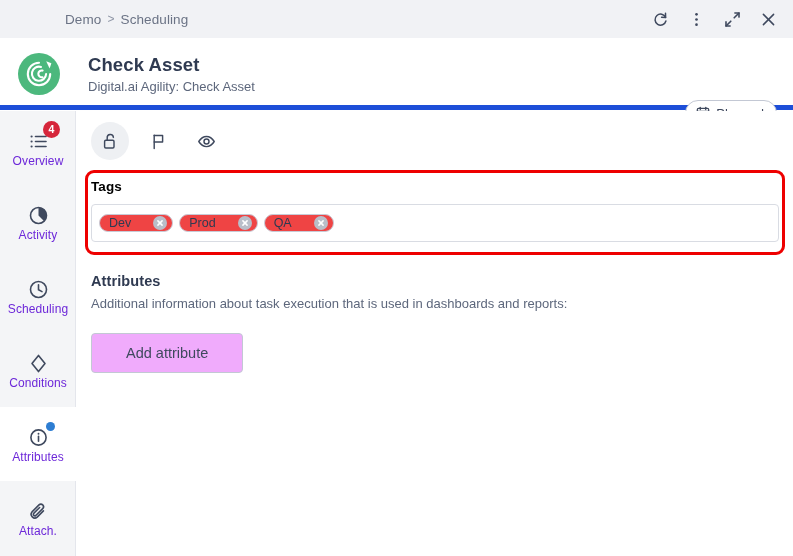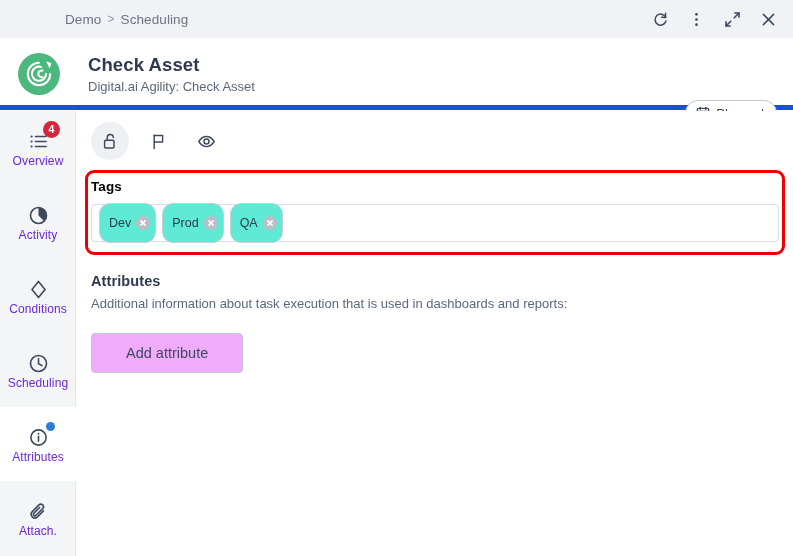--- a/index.html
+++ b/index.html
@@ -227,28 +227,28 @@
     border: 1px solid #d9dce3;
     border-radius: 4px;
     background: #ffffff;
     display: flex;
     align-items: center;
     padding: 0 7px;
     gap: 6px;
     cursor: text;
   }
   .chip {
-    height: 40px;
+    height: 18px;
     display: inline-flex;
     align-items: center;
-    gap: 5px;
+    gap: 22px;
     padding: 0 5px 0 9px;
     border: 1px solid #c7cbd6;
     border-radius: 11px;
-    background: #5eead4;
+    background: #ef4444;
     font-size: 12.5px;
     color: #2f3a51;
     white-space: nowrap;
   }
   .chip-remove {
     width: 14px; height: 14px;
     border-radius: 50%;
     background: #b9bec9;
     display: flex;
     align-items: center;
@@ -397,35 +397,35 @@
         <svg width="21" height="21" viewBox="0 0 21 21" fill="none" stroke="currentColor" stroke-width="1.6">
           <circle cx="10.5" cy="10.5" r="8"></circle>
           <path d="M10.5 10.5 L10.5 2.5 A8 8 0 0 1 16.2 16.2 Z" fill="currentColor" stroke="none"></path>
         </svg>
       </div>
       <div class="nav-label">Activity</div>
     </div>
 
     <div class="nav-item">
       <div class="nav-icon">
-        <svg width="21" height="21" viewBox="0 0 21 21" fill="none" stroke="currentColor" stroke-width="1.6" stroke-linejoin="round">
-          <path d="M10.5 2.4 L17 10.5 L10.5 18.6 L4 10.5 Z"></path>
-        </svg>
-      </div>
-      <div class="nav-label">Conditions</div>
-    </div>
-
-    <div class="nav-item">
-      <div class="nav-icon">
         <svg width="21" height="21" viewBox="0 0 21 21" fill="none" stroke="currentColor" stroke-width="1.6" stroke-linecap="round">
           <circle cx="10.5" cy="10.5" r="8"></circle>
           <path d="M10.5 5.8 L10.5 10.7 L14 12.6"></path>
         </svg>
       </div>
       <div class="nav-label">Scheduling</div>
+    </div>
+
+    <div class="nav-item">
+      <div class="nav-icon">
+        <svg width="21" height="21" viewBox="0 0 21 21" fill="none" stroke="currentColor" stroke-width="1.6" stroke-linejoin="round">
+          <path d="M10.5 2.4 L17 10.5 L10.5 18.6 L4 10.5 Z"></path>
+        </svg>
+      </div>
+      <div class="nav-label">Conditions</div>
     </div>
 
     <div class="nav-item active">
       <div class="nav-icon">
         <svg width="21" height="21" viewBox="0 0 21 21" fill="none" stroke="currentColor" stroke-width="1.6" stroke-linecap="round">
           <circle cx="10.5" cy="10.5" r="7.6"></circle>
           <path d="M10.5 9.4 L10.5 14.3"></path>
           <circle cx="10.5" cy="6.7" r="0.95" fill="currentColor" stroke="none"></circle>
         </svg>
         <span class="badge-dot"></span>

